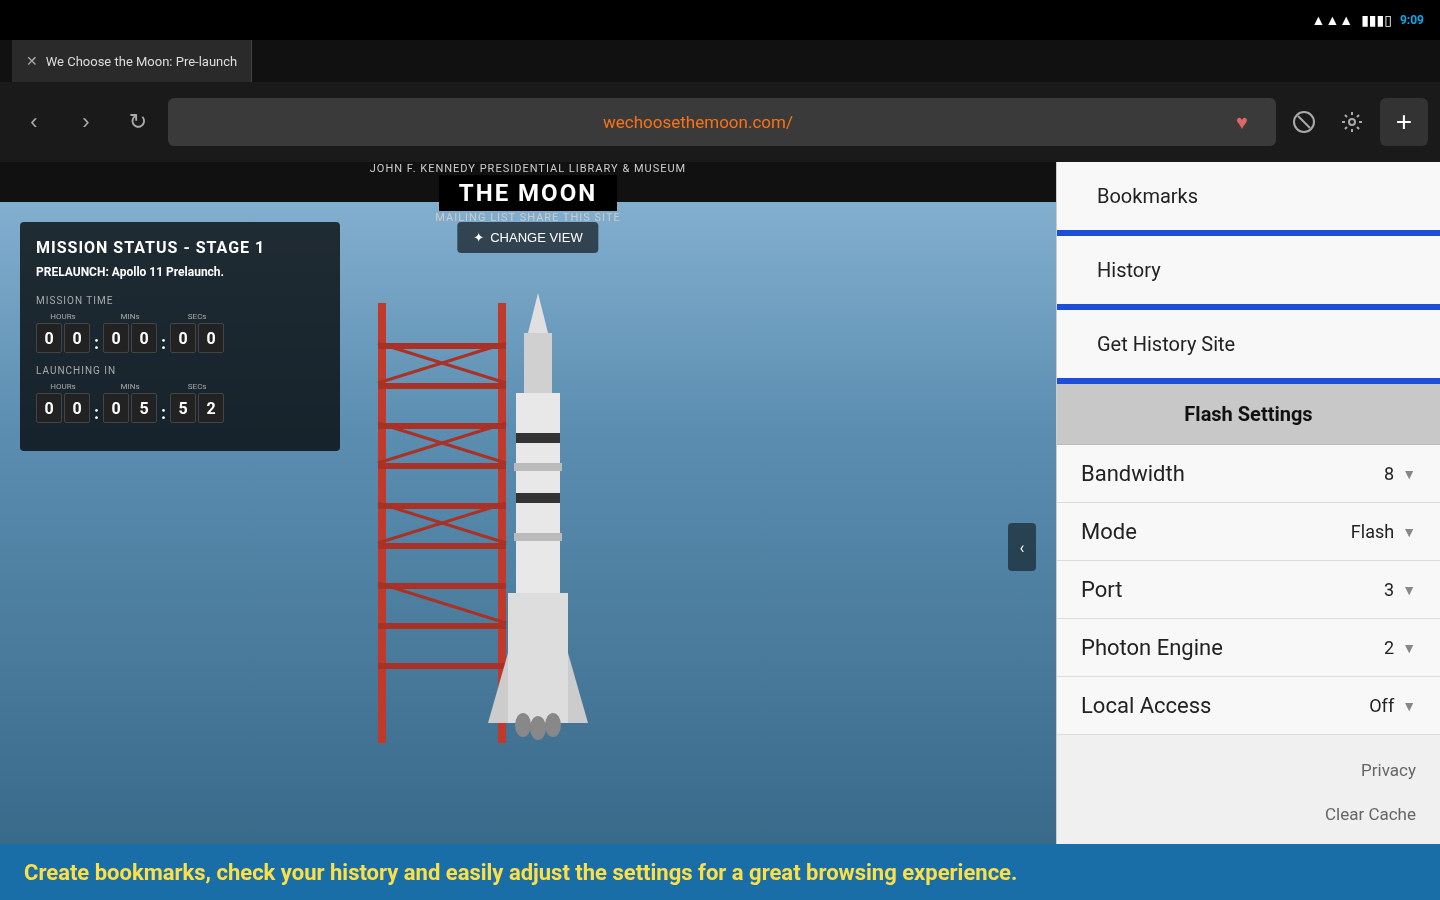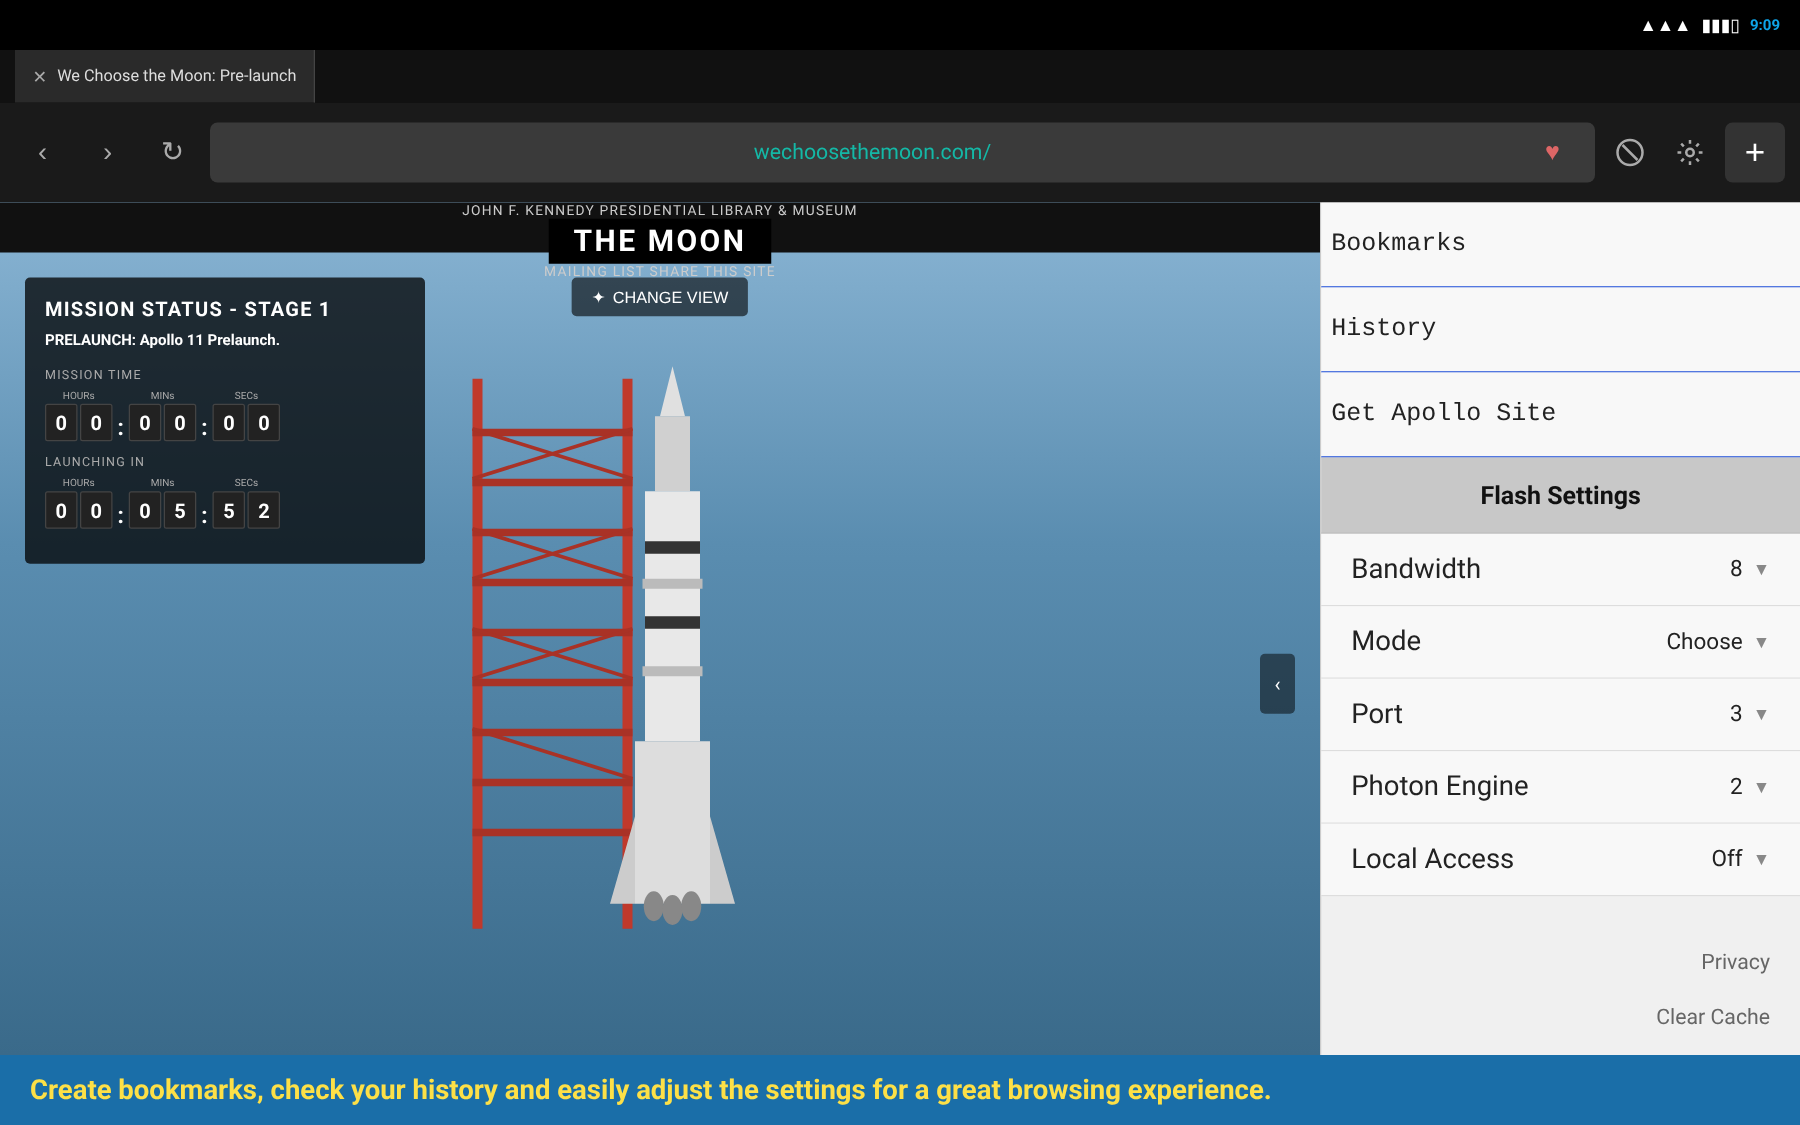--- a/index.html
+++ b/index.html
@@ -21,21 +21,21 @@
     }
     .nav-btn {
       width: 44px; height: 44px; border-radius: 50%; border: none;
       background: transparent; color: #aaa; font-size: 22px;
       cursor: pointer; display: flex; align-items: center; justify-content: center;
     }
     #url-bar-wrap {
       flex: 1; height: 48px; background: #3a3a3a; border-radius: 6px;
       display: flex; align-items: center; padding: 0 14px; gap: 8px;
     }
-    #url-text { color: #14b8a6; font-size: 17px; flex: 1; text-align: center; }
+    #url-text { color: #f97316; font-size: 17px; flex: 1; text-align: center; }
     .chrome-icon-btn {
       width: 40px; height: 40px; border: none; background: transparent;
       color: #aaa; font-size: 20px; cursor: pointer;
       display: flex; align-items: center; justify-content: center; border-radius: 4px;
     }
     #add-tab-btn {
       width: 48px; height: 48px; background: #333; border: none; border-radius: 6px;
       color: #fff; font-size: 28px; cursor: pointer;
       display: flex; align-items: center; justify-content: center;
     }
@@ -116,24 +116,23 @@
       border-radius: 4px; cursor: pointer; font-size: 13px; display: flex; align-items: center; gap: 6px;
     }
 
     
     #dropdown-menu {
       width: 384px; background: #f0f0f0; height: 100%;
       display: flex; flex-direction: column;
       border-left: 1px solid #ccc;
     }
     .menu-item {
-      padding: 22px 8px; font-size: 20px; color: #222;
-      cursor: pointer; border-bottom: 1px solid #1d4ed8;
+      padding: 22px 40px; font-size: 20px; color: #222;
+      cursor: pointer; border-bottom: 6px solid #1d4ed8;
       background: #f8f8f8;
-      font-family: Liberation Mono, monospace;
     }
 
     
     #flash-settings-header {
       padding: 18px 24px; background: #c8c8c8;
       font-size: 20px; font-weight: bold; color: #111; text-align: center;
       border-bottom: 1px solid #bbb;
     }
     .setting-row {
       display: flex; align-items: center; justify-content: space-between;
@@ -345,36 +344,36 @@
         <span>CHANGE VIEW</span>
       </button>
 
       <div id="collapse-arrow">‹</div>
     </div>
   </div>
 
   <div id="dropdown-menu">
     <div class="menu-item">Bookmarks</div>
     <div class="menu-item">History</div>
-    <div class="menu-item">Get Apollo Site</div>
+    <div class="menu-item">Get History Site</div>
 
     <div id="flash-settings-header">Flash Settings</div>
 
     <div class="setting-row">
       <span class="setting-label">Bandwidth</span>
       <div class="setting-value-wrap">
         <span class="setting-value">8</span>
         <span class="setting-arrow">▼</span>
       </div>
     </div>
 
     <div class="setting-row">
       <span class="setting-label">Mode</span>
       <div class="setting-value-wrap">
-        <span class="setting-value">Choose</span>
+        <span class="setting-value">Flash</span>
         <span class="setting-arrow">▼</span>
       </div>
     </div>
 
     <div class="setting-row">
       <span class="setting-label">Port</span>
       <div class="setting-value-wrap">
         <span class="setting-value">3</span>
         <span class="setting-arrow">▼</span>
       </div>

